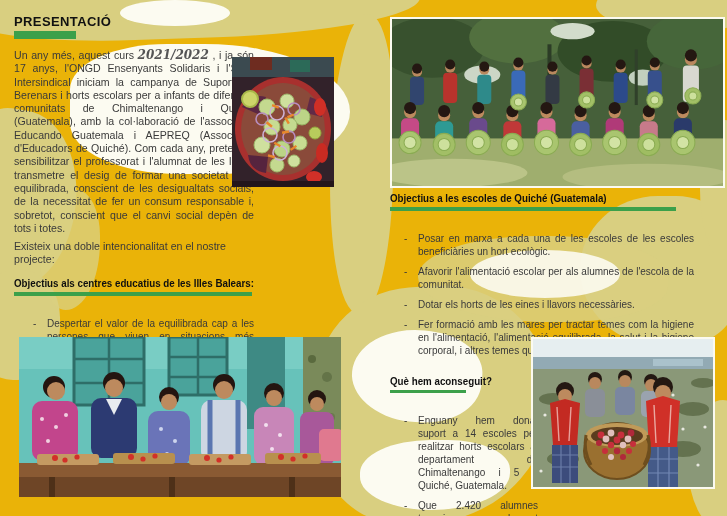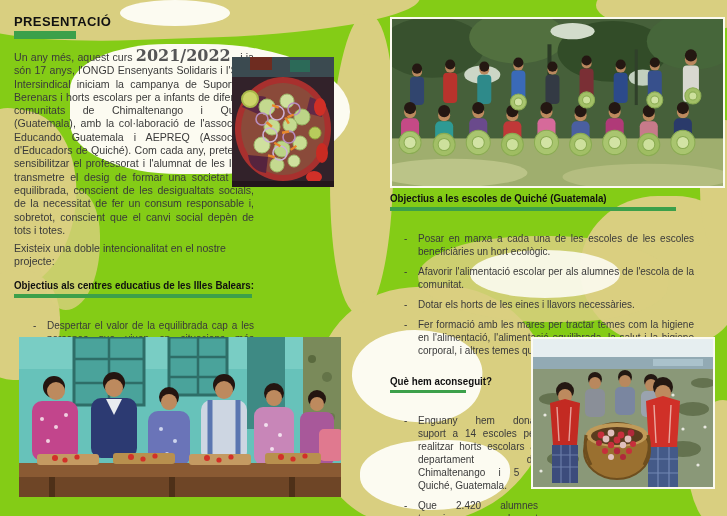--- a/index.html
+++ b/index.html
@@ -1,16 +1,16 @@
 <!DOCTYPE html>
 <html><head>
 <meta charset="utf-8">
 <style>
   html,body{margin:0;padding:0;background:#888;}
-  .page{position:relative;width:727px;height:516px;background:#84cc16;overflow:hidden;
+  .page{position:relative;width:727px;height:516px;background:#eab308;overflow:hidden;
         font-family:"Liberation Sans",sans-serif;color:#3a3a3a;}
   
   .blob{position:absolute;background:#d9cf80;z-index:0;}
   .blob.b1{left:-30px;top:-34px;width:450px;height:72px;border-radius:45% 60% 50% 40%;transform:rotate(-2deg);}
   .blob.b2{left:596px;top:-22px;width:170px;height:54px;border-radius:50%;}
   .blob.b3{left:-44px;top:110px;width:120px;height:180px;border-radius:40% 60% 55% 45%;transform:rotate(9deg);}
   .blob.b4{left:-30px;top:270px;width:90px;height:110px;border-radius:55% 45% 50% 50%;}
   .blob.b5{left:330px;top:14px;width:64px;height:300px;border-radius:46% 54% 40% 60%;transform:rotate(3deg);}
   .blob.b6{left:316px;top:286px;width:236px;height:236px;border-radius:48% 52% 60% 40%;transform:rotate(-4deg);}
   .blob.b7{left:580px;top:196px;width:160px;height:150px;border-radius:55% 45% 42% 58%;}
@@ -23,21 +23,21 @@
   .hole.h2{left:352px;top:330px;width:130px;height:92px;border-radius:55% 45% 50% 50%;transform:rotate(6deg);}
   .hole.h3{left:120px;top:0px;width:110px;height:26px;border-radius:50%;}
   .hole.h4{left:470px;top:250px;width:150px;height:48px;border-radius:50%;opacity:.9;}
   .hole.h5{left:360px;top:440px;width:150px;height:70px;border-radius:50% 44% 56% 50%;}
   
   .col-left{position:absolute;left:14px;top:14px;width:240px;z-index:2;}
   .col-right{position:absolute;left:390px;top:188px;width:304px;z-index:2;}
   h1{margin:0;font-size:13px;font-weight:bold;color:#111;letter-spacing:.4px;}
   .bar-title{width:62px;height:8px;background:#3ca04a;margin:2px 0 10px 0;}
   p.intro{margin:0;font-size:10.6px;line-height:13.3px;text-align:justify;}
-  .year{font-family:"DejaVu Serif",serif;font-weight:bold;font-size:16px;color:#555;}
+  .year{font-family:"DejaVu Serif",serif;font-weight:bold;font-size:12px;color:#555;font-style:italic;}
   p.intro2{margin:5px 0 0 0;font-size:10.6px;line-height:13px;}
   h2{margin:12px 0 0 0;font-size:10.4px;font-weight:bold;color:#101010;white-space:nowrap;
      display:inline-block;transform:scaleX(.94);transform-origin:left;}
   .bar-h2{height:3.5px;background:#3ca04a;margin-top:1px;}
   .bar-balears{width:238px;}
   .bar-quiche{width:286px;}
   .bar-achv{width:76px;}
   ul.dash{list-style:none;margin:21px 0 0 0;padding:0;font-size:10px;line-height:13px;}
   ul.dash li{position:relative;padding-left:33px;margin-bottom:6px;text-align:justify;}
   ul.dash li::before{content:"-";position:absolute;left:19px;top:0;}

